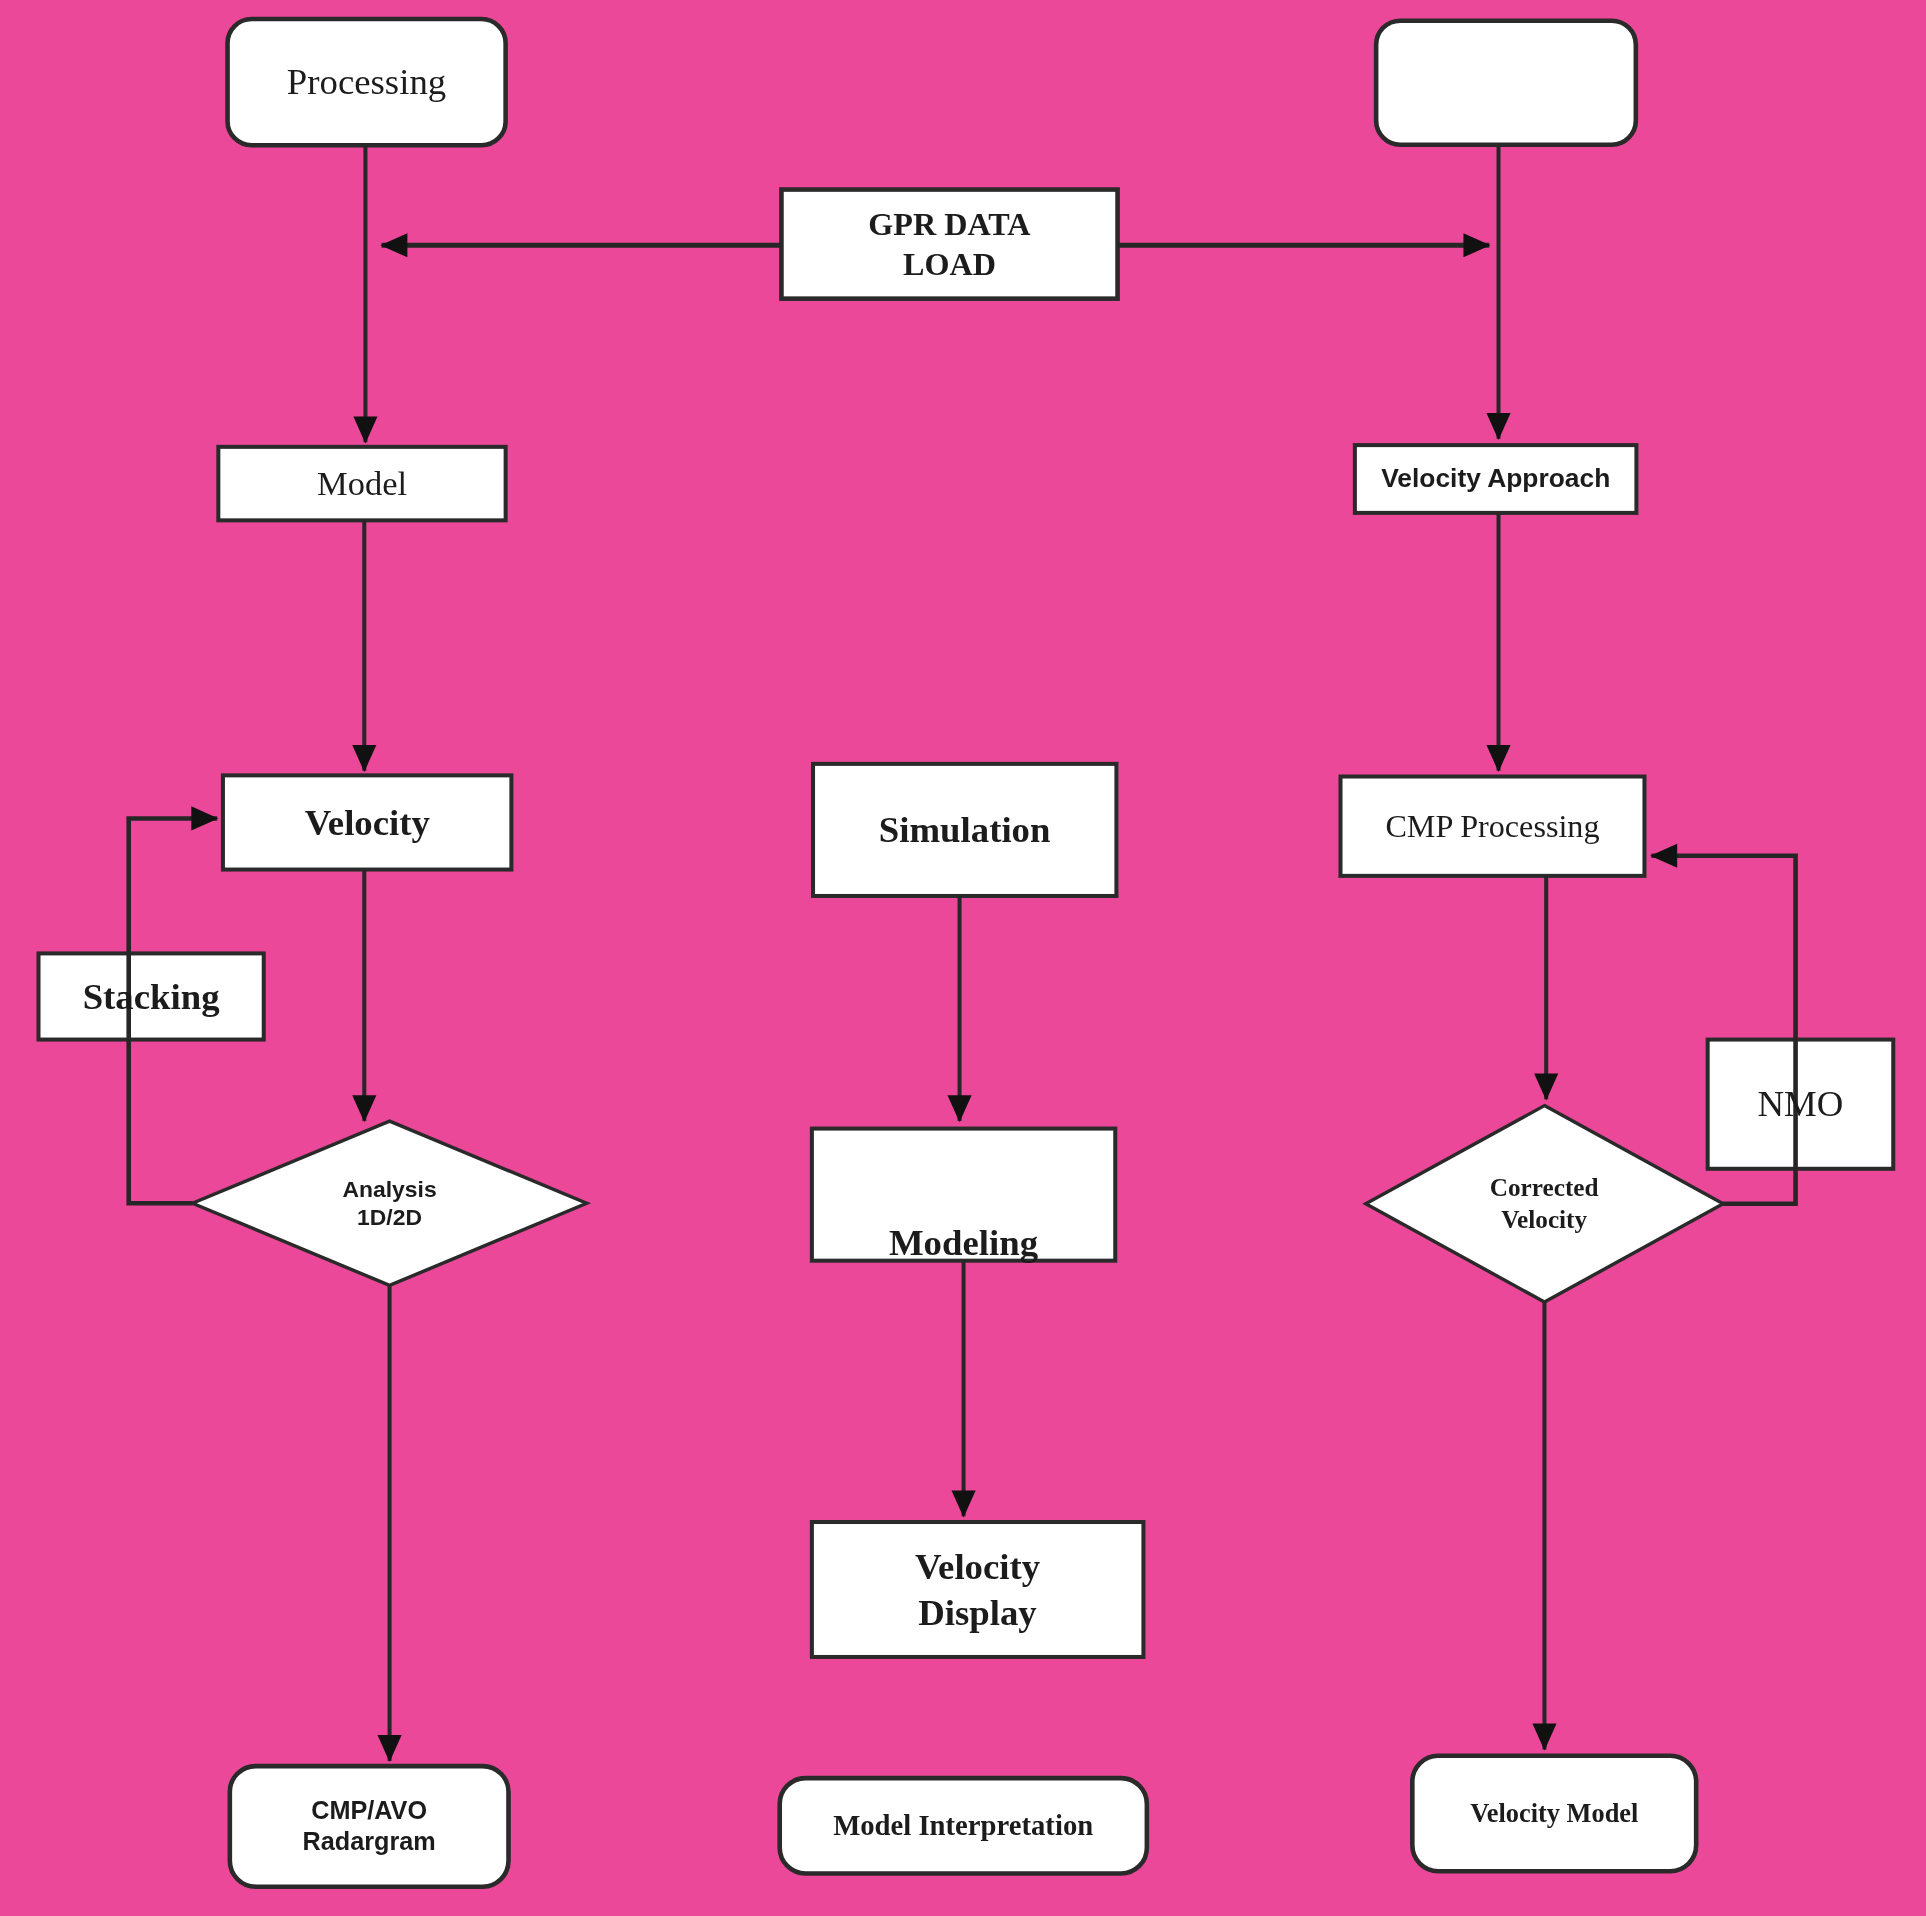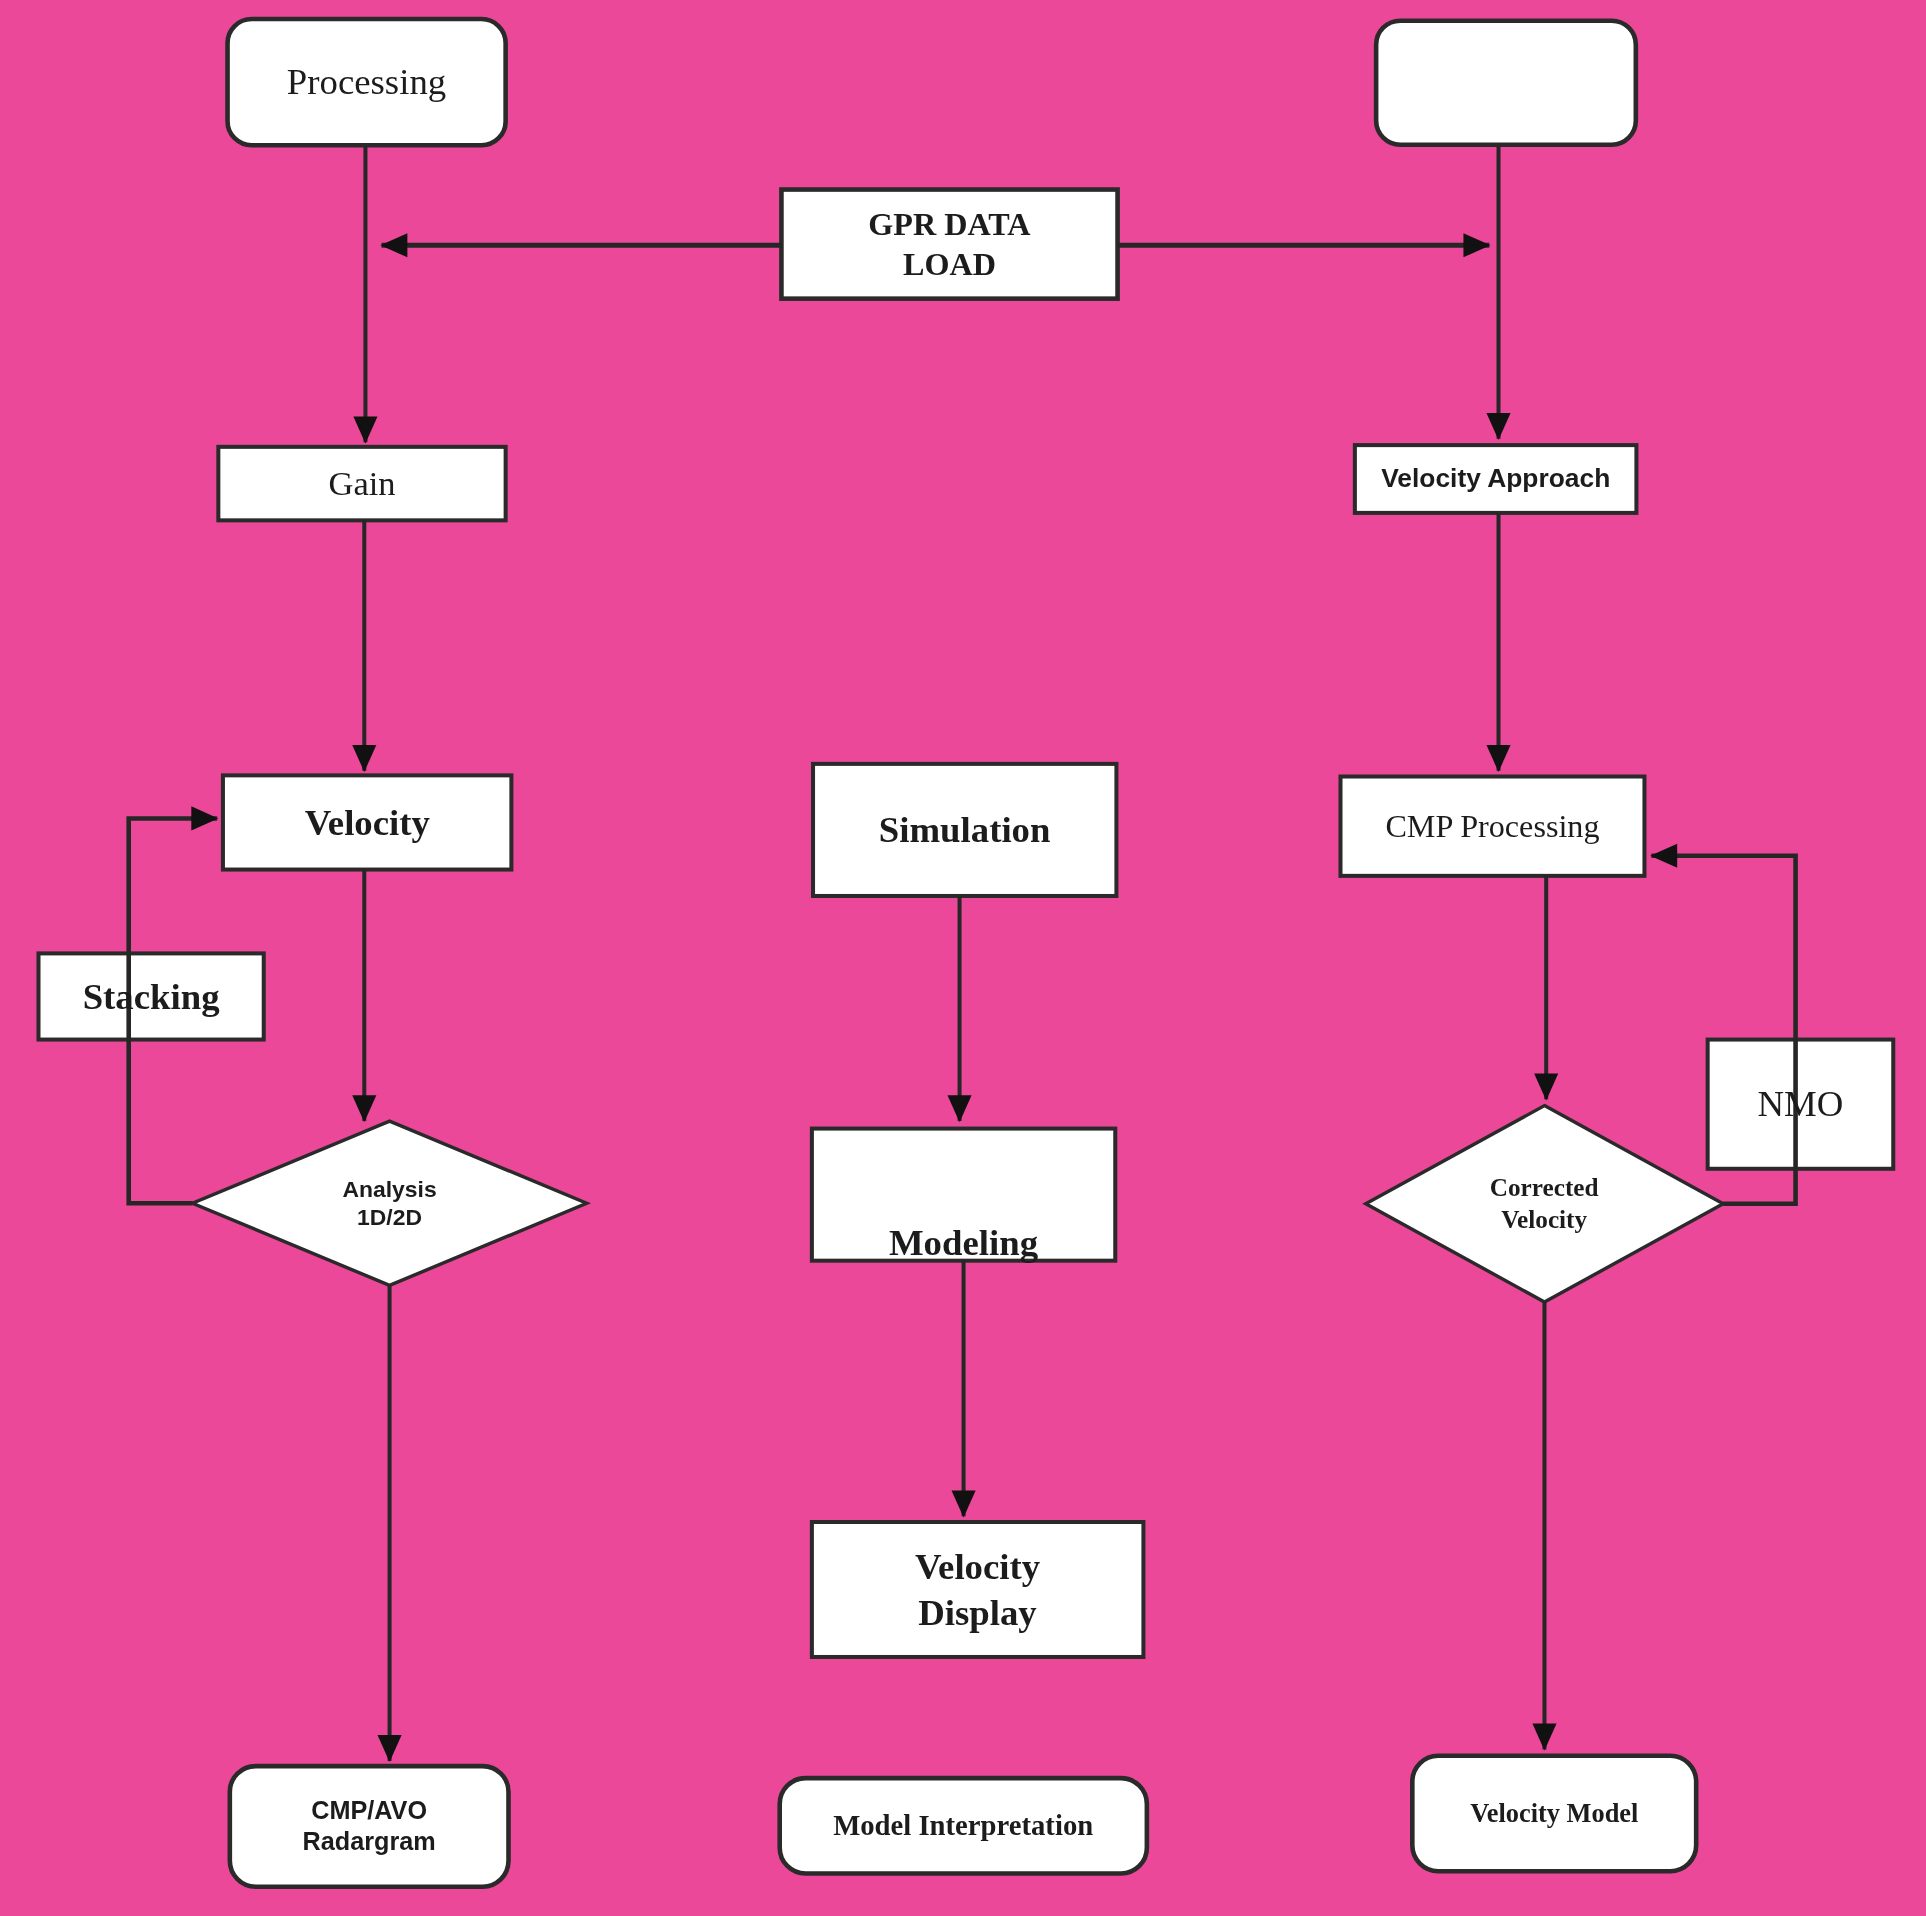--- a/index.html
+++ b/index.html
@@ -93,21 +93,21 @@
     <path d="M2608,254 L2608,764" fill="none" stroke="#262626" stroke-width="7" marker-end="url(#arrow)"></path>
     <path d="M2608,893 L2608,1342" fill="none" stroke="#262626" stroke-width="7" marker-end="url(#arrow)"></path>
     <path d="M2691,1525 L2691,1914" fill="none" stroke="#262626" stroke-width="7" marker-end="url(#arrow)"></path>
     <path d="M2999,2096 L3125,2096 L3125,1490 L2874,1490" fill="none" stroke="#262626" stroke-width="8" marker-end="url(#arrow)"></path>
     <path d="M2688,2267 L2688,3046" fill="none" stroke="#262626" stroke-width="7" marker-end="url(#arrow)"></path>
   </svg>
 
   <div class="lbl serif w4 fs-xl" style="left:11.81%; top:0.99%;  width:14.44%; height:6.59%;">Processing</div>
   <div class="lbl serif w6 fs-m" style="left:40.57%; top:9.89%;  width:17.45%; height:5.70%;">GPR DATA
 LOAD</div>
-  <div class="lbl serif w4 fs-l" style="left:11.34%; top:23.32%; width:14.92%; height:3.84%;">Gain</div>
+  <div class="lbl serif w4 fs-l" style="left:11.34%; top:23.32%; width:14.92%; height:3.84%;">Model</div>
   <div class="lbl sans  w7 fs-s" style="left:70.35%; top:23.23%; width:14.62%; height:3.54%;">Velocity Approach</div>
   <div class="lbl serif w7 fs-xl" style="left:11.58%; top:40.47%; width:14.98%; height:4.92%;">Velocity</div>
   <div class="lbl serif w7 fs-xl" style="left:2.00%;  top:49.76%; width:11.69%; height:4.50%;">Stacking</div>
   <div class="lbl serif w7 fs-xl" style="left:42.21%; top:39.87%; width:15.75%; height:6.89%;">Simulation</div>
   <div class="lbl serif w4 fs-m" style="left:69.60%; top:40.53%; width:15.78%; height:5.19%;">CMP Processing</div>
   <div class="lbl serif w4 fs-xl" style="left:88.66%; top:54.26%; width:9.64%;  height:6.74%;">NMO</div>
   <div class="lbl sans  w7 fs-xxs" style="left:12.47%; top:59.50%; width:15.51%; height:6.59%;">Analysis
 1D/2D</div>
   <div class="lbl serif w6 fs-xs" style="left:72.42%; top:59.53%; width:15.51%; height:6.59%;">Corrected
 Velocity</div>

